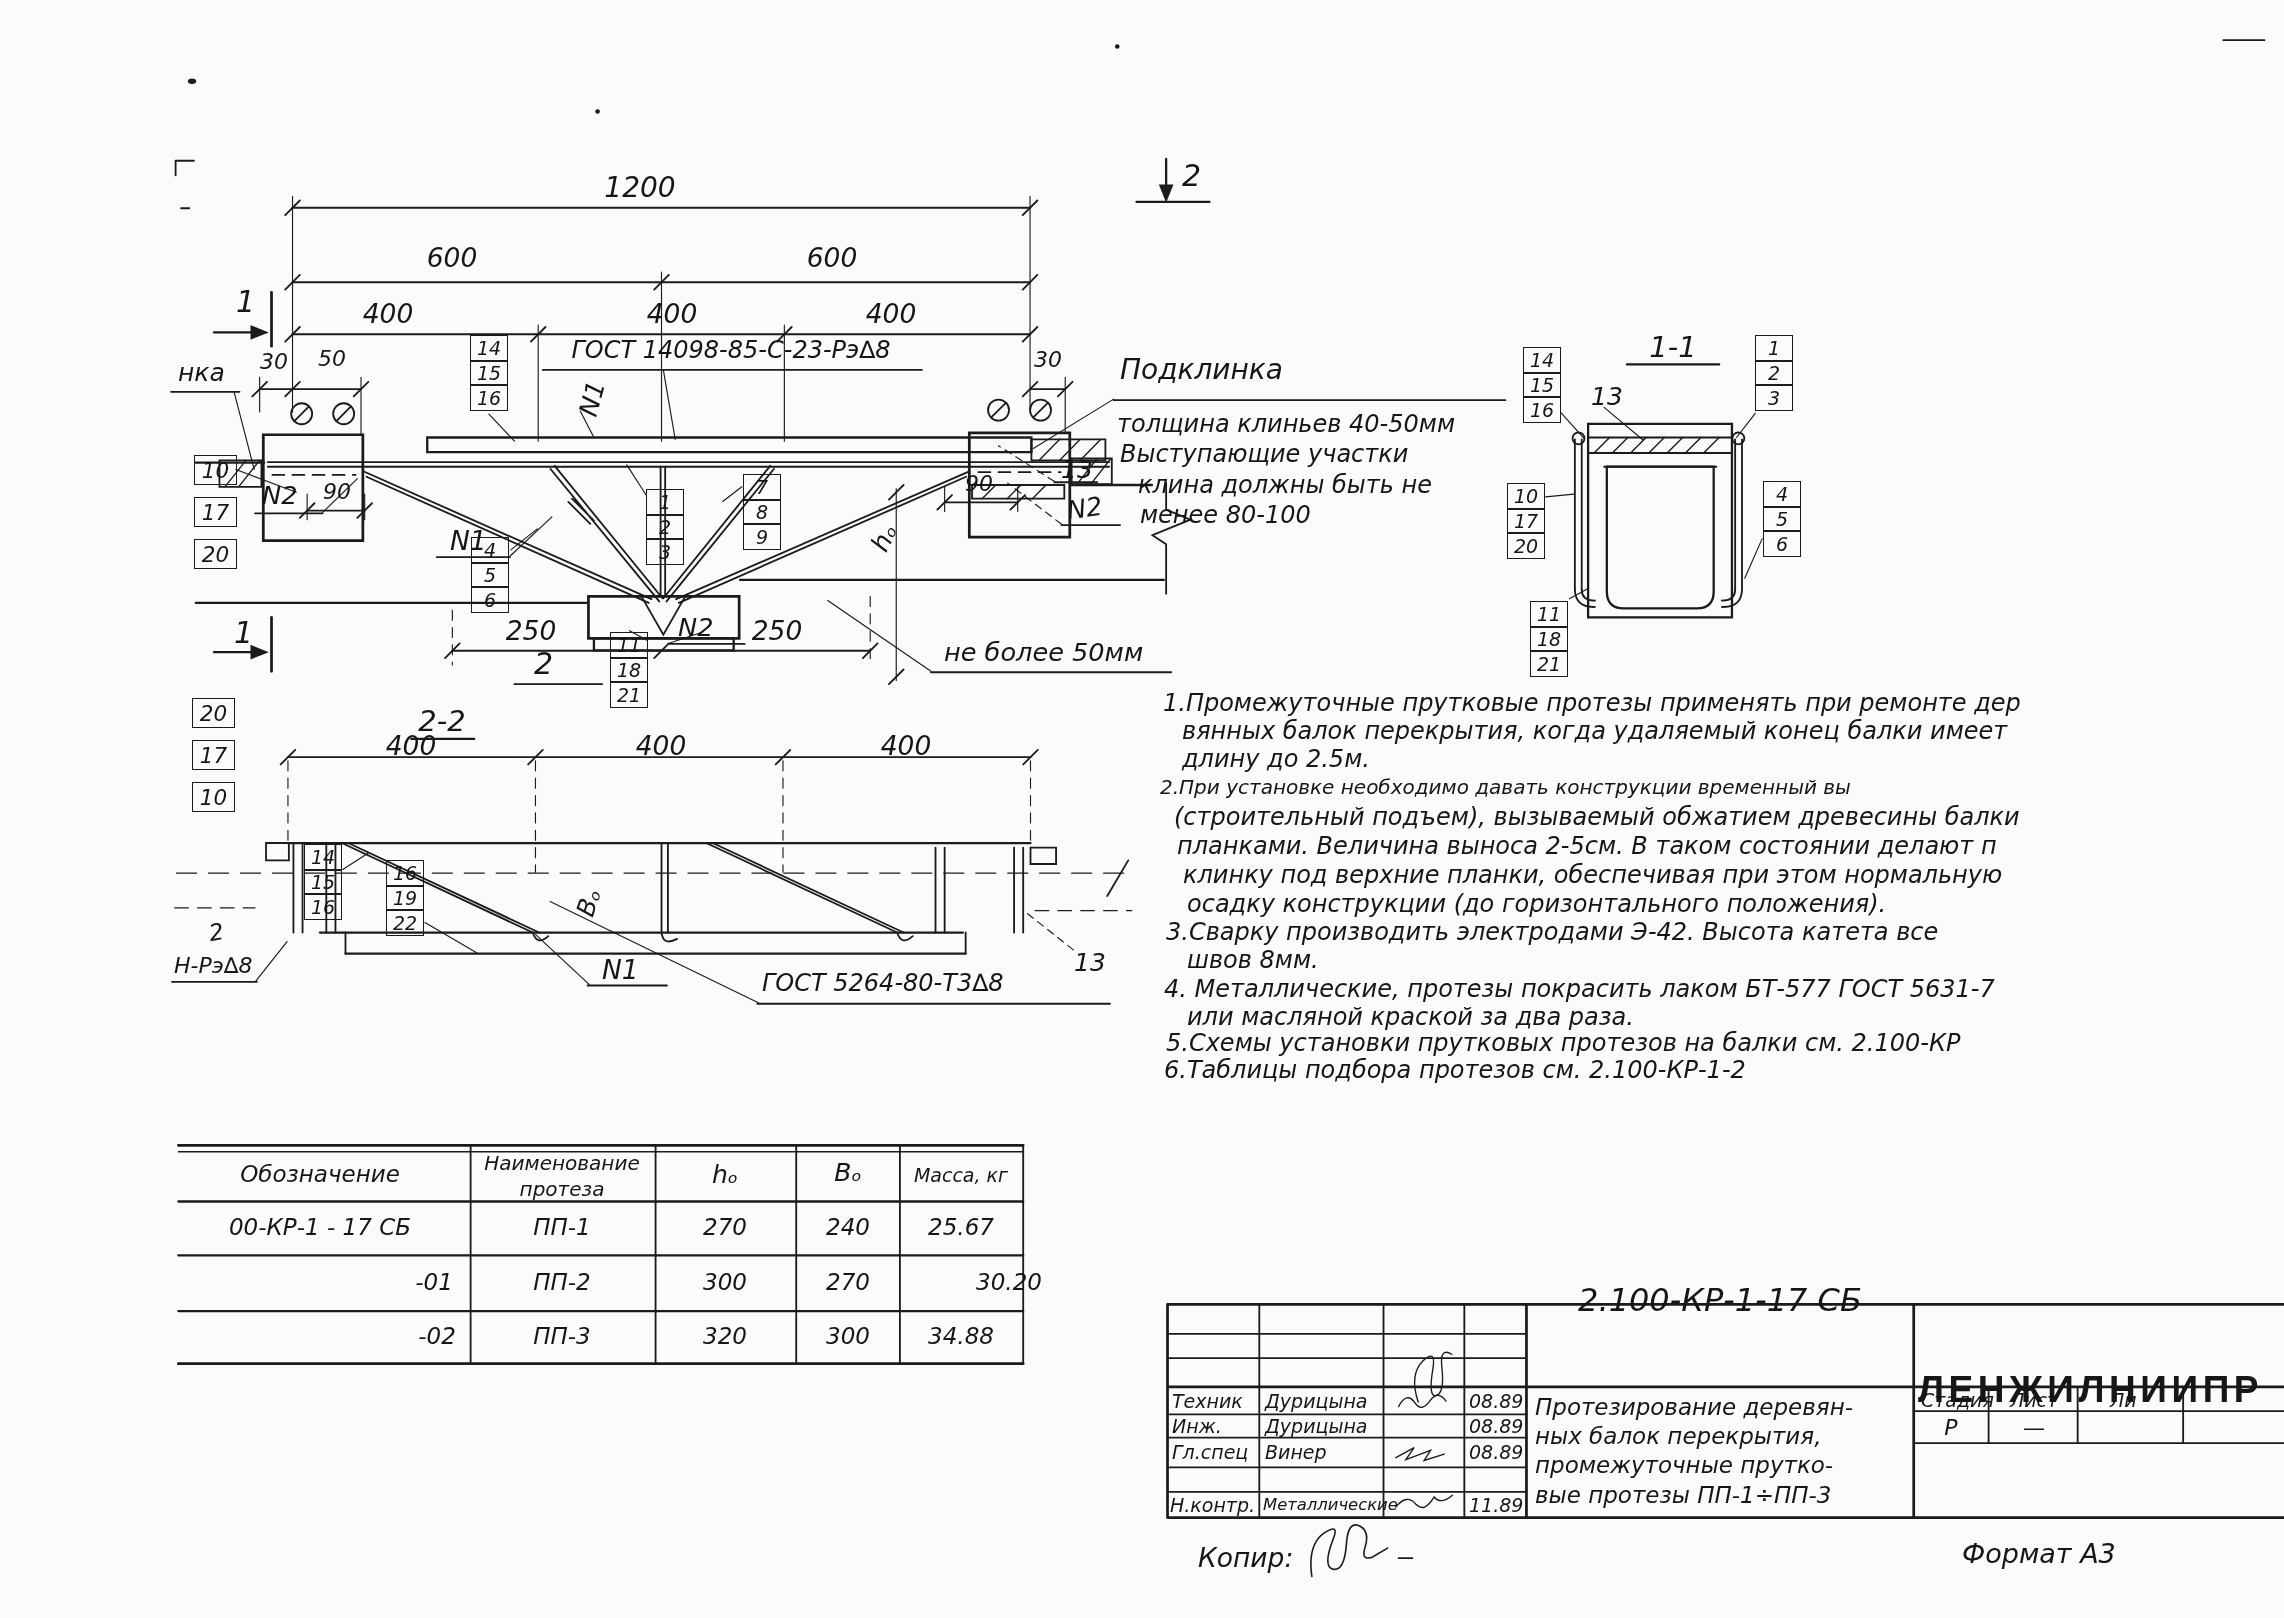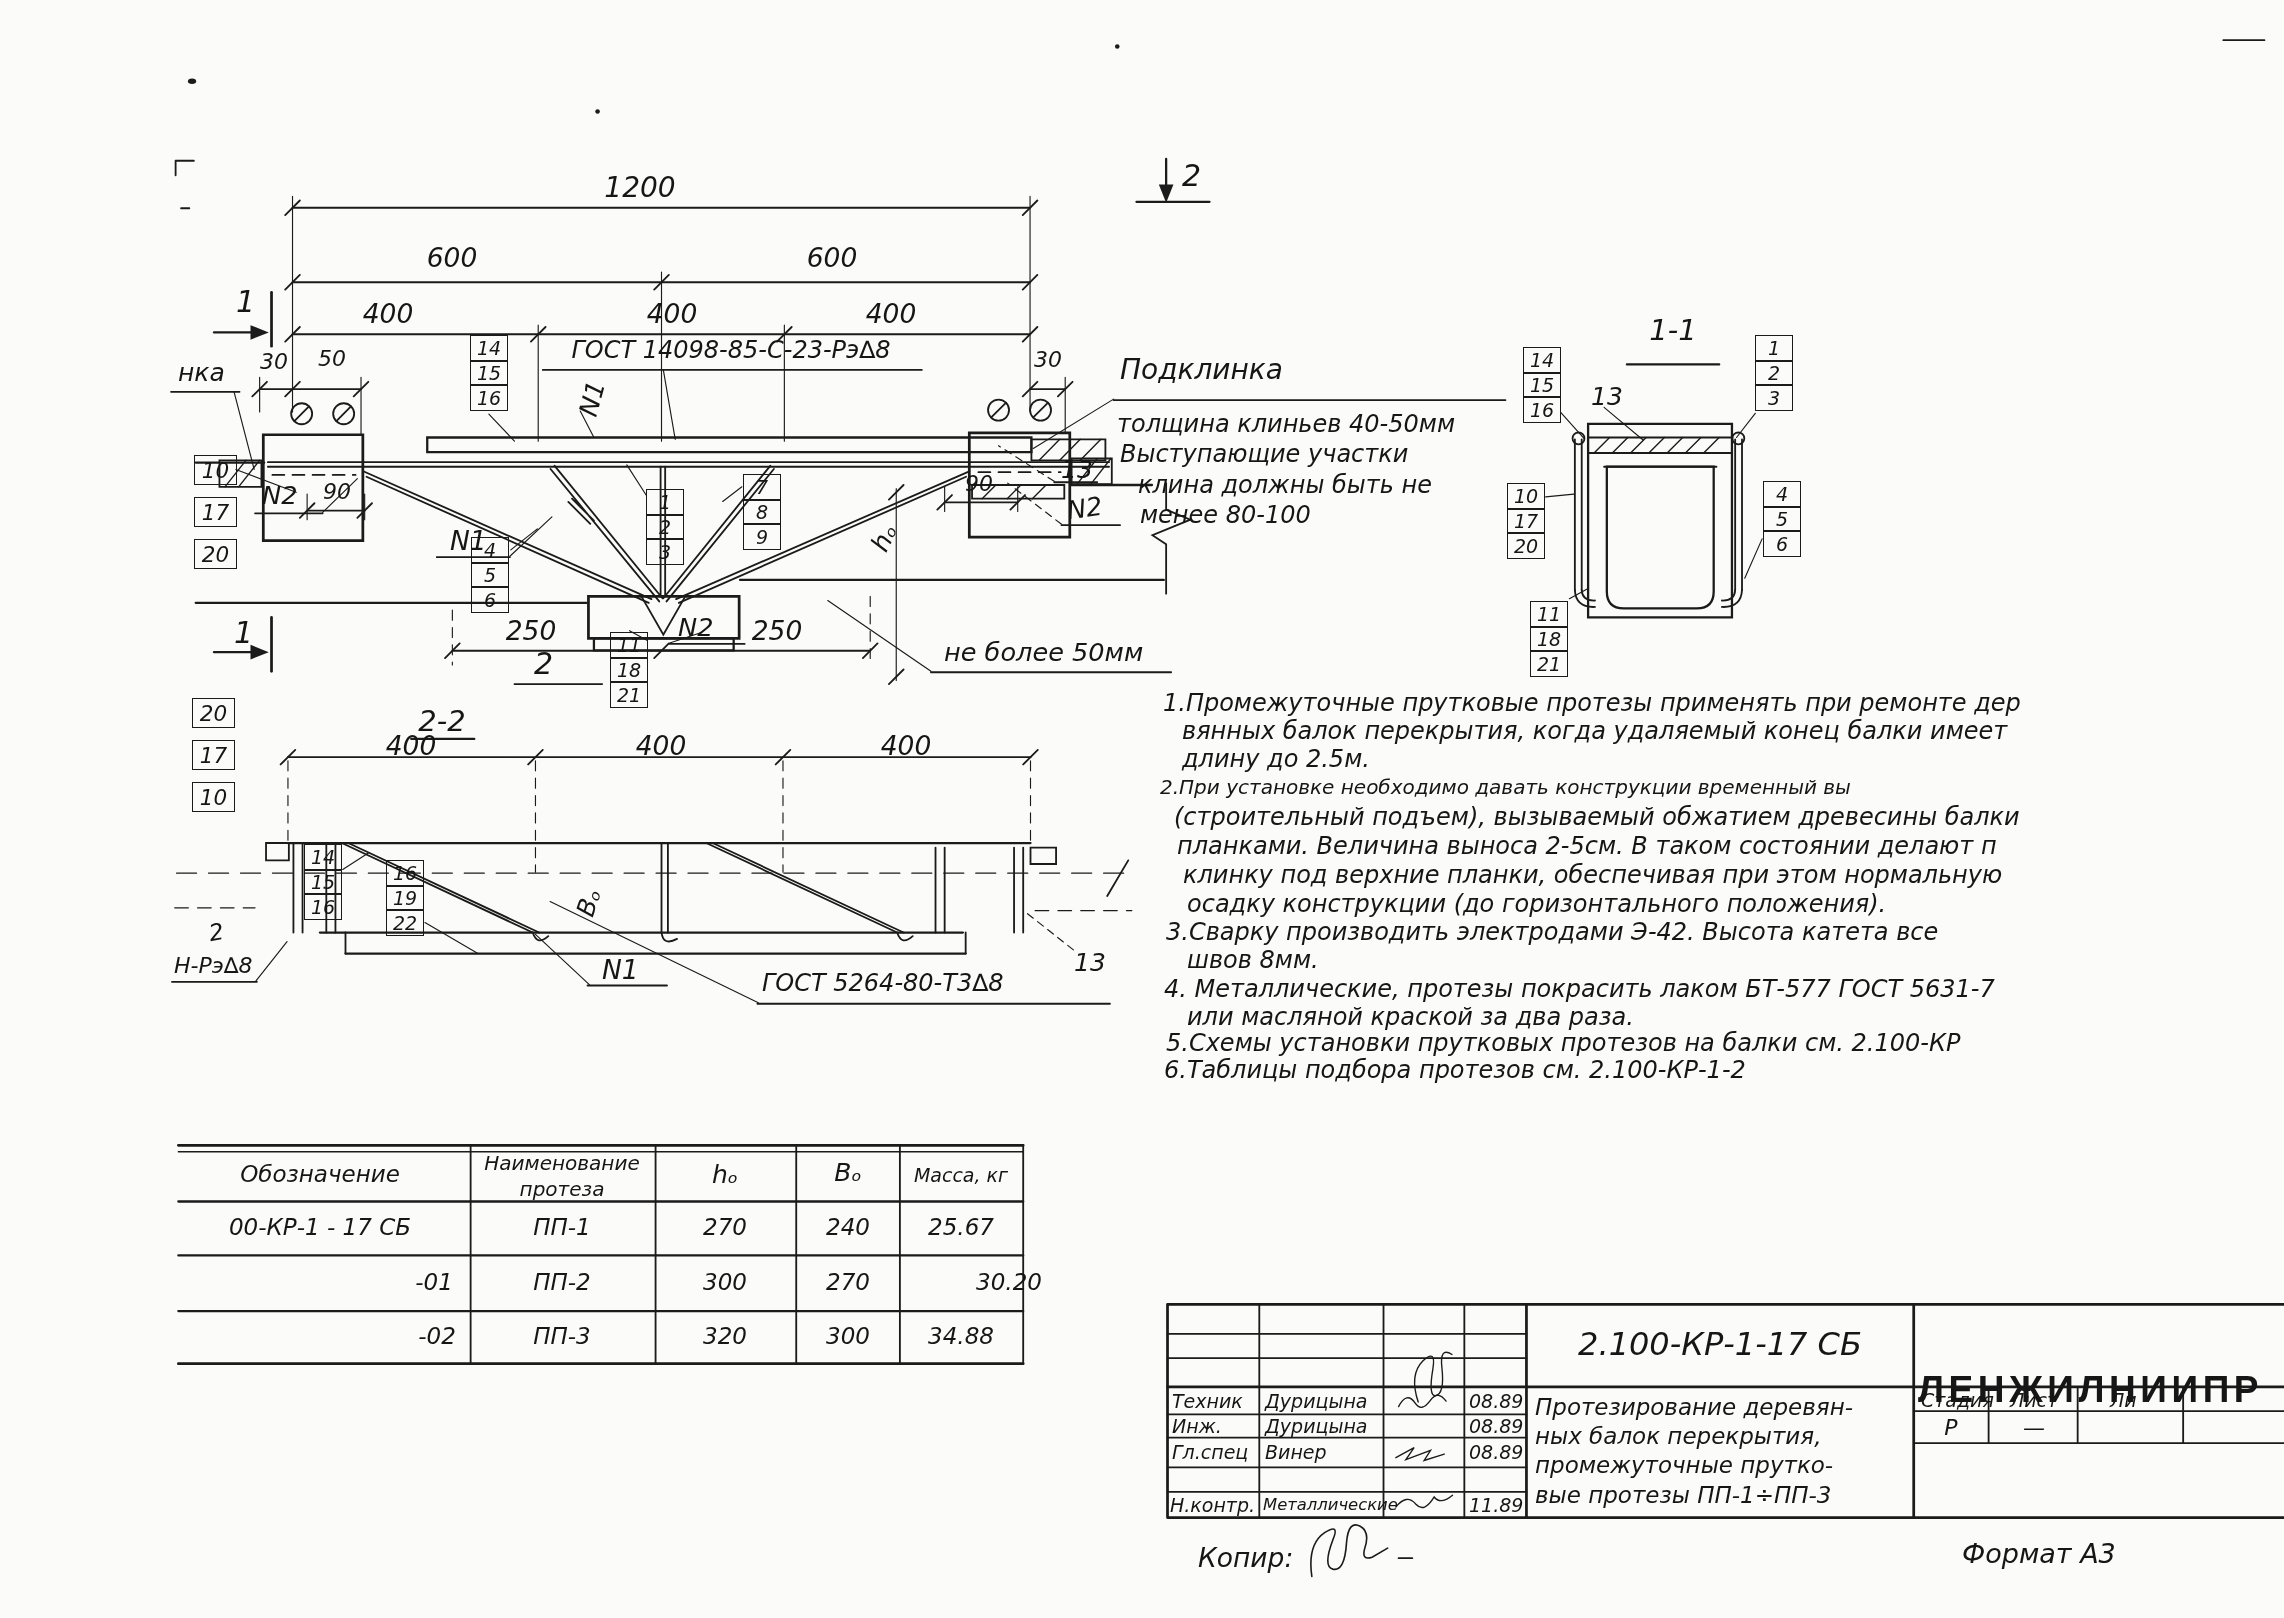--- a/index.html
+++ b/index.html
@@ -230,21 +230,21 @@
   <div class="cell">10</div>
   <div class="cell">17</div>
   <div class="cell">20</div>
 </div>
 <div class="stack" style="left:610px;top:632px">
   <div class="cell">11</div>
   <div class="cell">18</div>
   <div class="cell">21</div>
 </div>
 
-<div class="t c" style="left:1673px;top:316px;font-size:29px">1-1</div>
+<div class="t c" style="left:1673px;top:333px;font-size:29px">1-1</div>
 <div class="t" style="left:1591px;top:384px;font-size:25px">13</div>
 <div class="stack" style="left:1523px;top:347px">
   <div class="cell">14</div>
   <div class="cell">15</div>
   <div class="cell">16</div>
 </div>
 <div class="stack" style="left:1755px;top:335px">
   <div class="cell">1</div>
   <div class="cell">2</div>
   <div class="cell">3</div>
@@ -324,21 +324,21 @@
 <div class="t c" style="left:725px;top:1271px;font-size:23px">300</div>
 <div class="t c" style="left:848px;top:1271px;font-size:23px">270</div>
 <div class="t c" style="left:1009px;top:1271px;font-size:23px">30.20</div>
 
 <div class="t c" style="left:437px;top:1325px;font-size:23px">-02</div>
 <div class="t c" style="left:562px;top:1325px;font-size:23px">ПП-3</div>
 <div class="t c" style="left:725px;top:1325px;font-size:23px">320</div>
 <div class="t c" style="left:848px;top:1325px;font-size:23px">300</div>
 <div class="t c" style="left:961px;top:1325px;font-size:23px">34.88</div>
 
-<div class="t c" style="left:1720px;top:1328px;font-size:32px">2.100-КР-1-17 СБ</div>
+<div class="t c" style="left:1720px;top:1284px;font-size:32px">2.100-КР-1-17 СБ</div>
 
 <div class="t" style="left:1172px;top:1392px;font-size:19px">Техник</div>
 <div class="t" style="left:1265px;top:1392px;font-size:19px">Дурицына</div>
 <div class="t" style="left:1469px;top:1392px;font-size:19px">08.89</div>
 <div class="t" style="left:1172px;top:1417px;font-size:19px">Инж.</div>
 <div class="t" style="left:1265px;top:1417px;font-size:19px">Дурицына</div>
 <div class="t" style="left:1469px;top:1417px;font-size:19px">08.89</div>
 <div class="t" style="left:1172px;top:1443px;font-size:19px">Гл.спец</div>
 <div class="t" style="left:1265px;top:1443px;font-size:19px">Винер</div>
 <div class="t" style="left:1469px;top:1443px;font-size:19px">08.89</div>

